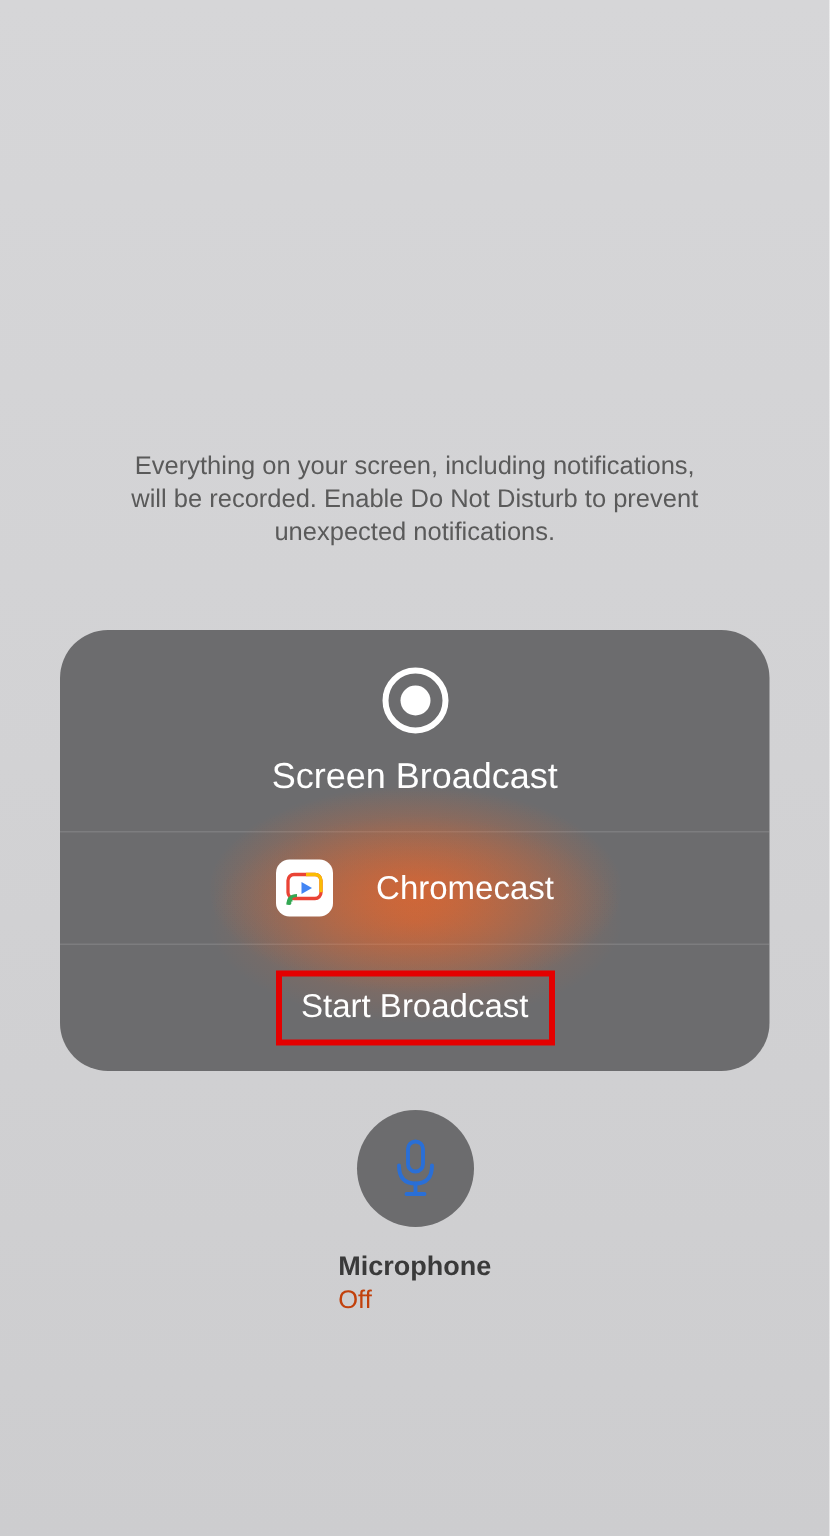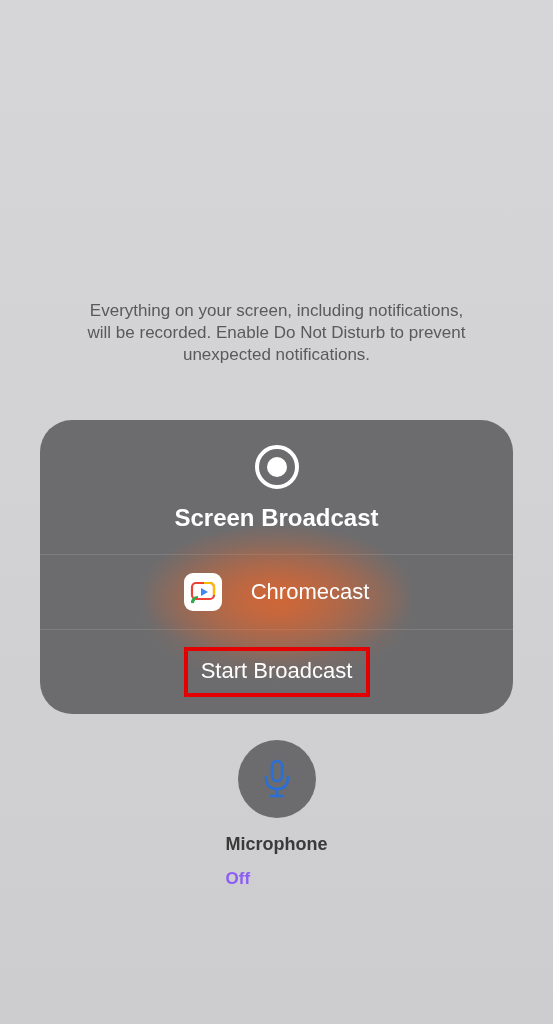--- a/index.html
+++ b/index.html
@@ -43,21 +43,21 @@
       position: relative;
     }
     .record-icon-wrap {
       display: flex;
       justify-content: center;
       margin-bottom: 14px;
     }
     .panel-title {
       color: #ffffff;
       font-size: 24px;
-      font-weight: 700;
+      font-weight: 400;
     }
     .app-row {
       padding: 18px 0;
       display: flex;
       align-items: center;
       justify-content: center;
       gap: 29px;
       border-bottom: 1px solid rgba(255,255,255,0.12);
       position: relative;
     }
@@ -136,24 +136,24 @@
       margin: 0 auto 16px auto;
       border: none;
       cursor: pointer;
     }
     .mic-label {
       color: #3a3a3a;
       font-size: 18px;
       font-weight: 600;
     }
     .mic-status {
-      color: #8b5cf6;
+      color: #c2410c;
       font-size: 17px;
-      font-weight: 700;
-      margin-top: 14px;
+      font-weight: 400;
+      margin-top: 2px;
     }
   </style>
 </head>
 <body>
 
 <div class="info-text">Everything on your screen, including notifications, will be recorded. Enable Do Not Disturb to prevent unexpected notifications.</div>
 
 <div class="broadcast-panel">
   <div class="panel-header">
     <div class="glow-overlay" style="top:130%;"></div>

